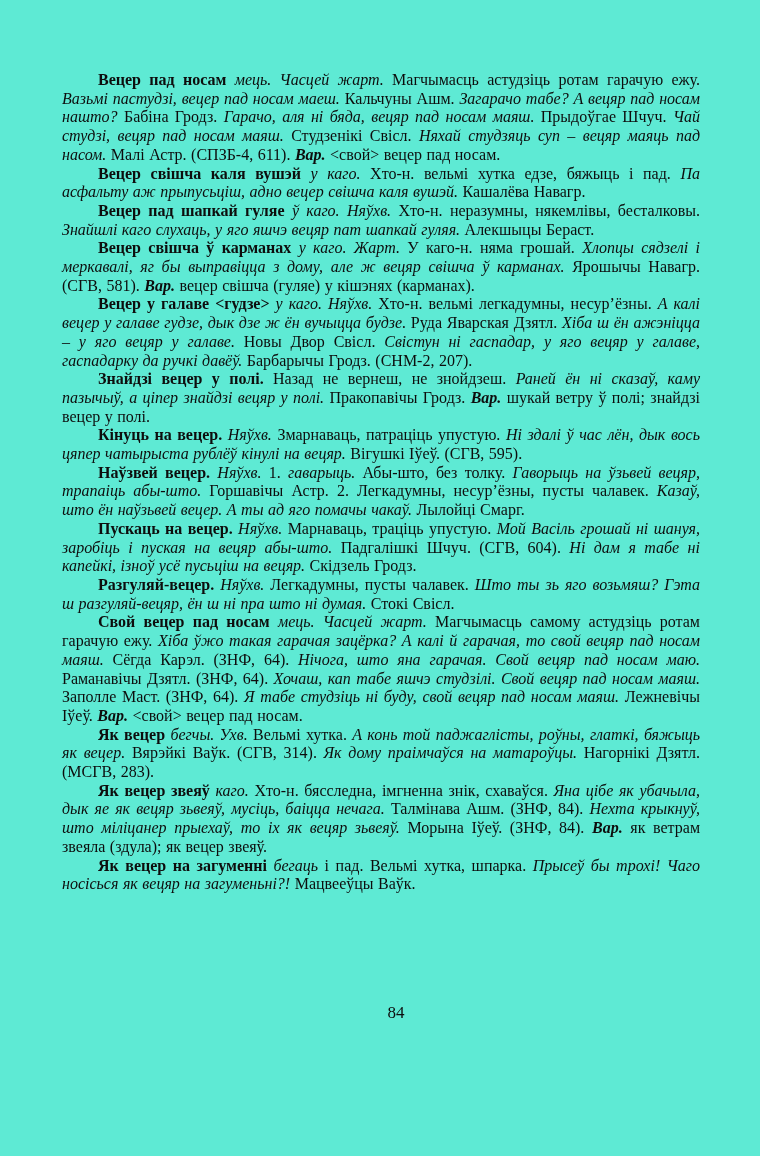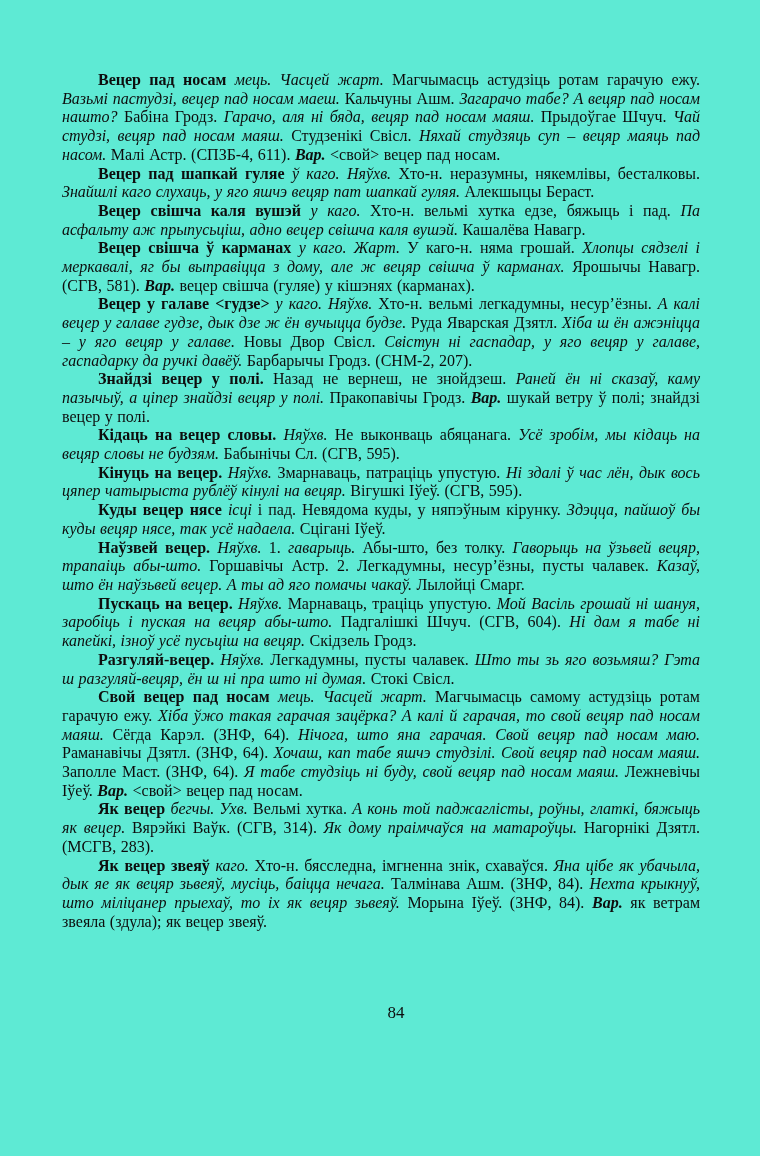--- a/index.html
+++ b/index.html
@@ -40,29 +40,28 @@
     font-size: 17px;
     line-height: 20px;
   }
 </style>
 </head>
 <body>
 
 <div class="page">
   <div class="content">
       <p class="para"><span class="run-b">Вецер пад носам </span><span class="run-i">мець. Часцей жарт. </span><span class="run-r">Магчымасць астудзіць ротам гарачую ежу. </span><span class="run-i">Вазьмі пастудзі, вецер пад носам маеш. </span><span class="run-r">Кальчуны Ашм. </span><span class="run-i">Загарачо табе? А вецяр пад носам нашто? </span><span class="run-r">Бабіна Гродз. </span><span class="run-i">Гарачо, аля ні бяда, вецяр пад носам маяш. </span><span class="run-r">Прыдоўгае Шчуч. </span><span class="run-i">Чай студзі, вецяр пад носам маяш. </span><span class="run-r">Студзенікі Свісл. </span><span class="run-i">Няхай студзяць суп – вецяр маяць пад насом. </span><span class="run-r">Малі Астр. (СПЗБ-4, 611). </span><span class="run-bi">Вар. </span><span class="run-r">&lt;свой&gt; вецер пад носам.</span></p>
+      <p class="para"><span class="run-b">Вецер свішча каля вушэй </span><span class="run-i">у каго. </span><span class="run-r">Хто-н. вельмі хутка едзе, бяжыць і пад. </span><span class="run-i">Па асфальту аж прыпусьціш, адно вецер свішча каля вушэй. </span><span class="run-r">Кашалёва Навагр.</span></p>
       <p class="para"><span class="run-b">Вецер пад шапкай гуляе </span><span class="run-i">ў каго. Няўхв. </span><span class="run-r">Хто-н. неразумны, някемлівы, бесталковы. </span><span class="run-i">Знайшлі каго слухаць, у яго яшчэ вецяр пат шапкай гуляя. </span><span class="run-r">Алекшыцы Бераст.</span></p>
-      <p class="para"><span class="run-b">Вецер свішча каля вушэй </span><span class="run-i">у каго. </span><span class="run-r">Хто-н. вельмі хутка едзе, бяжыць і пад. </span><span class="run-i">Па асфальту аж прыпусьціш, адно вецер свішча каля вушэй. </span><span class="run-r">Кашалёва Навагр.</span></p>
       <p class="para"><span class="run-b">Вецер свішча ў карманах </span><span class="run-i">у каго. Жарт. </span><span class="run-r">У каго-н. няма грошай. </span><span class="run-i">Хлопцы сядзелі і меркавалі, яг бы выправіцца з дому, але ж вецяр свішча ў карманах. </span><span class="run-r">Ярошычы Навагр. (СГВ, 581). </span><span class="run-bi">Вар. </span><span class="run-r">вецер свішча (гуляе) у кішэнях (карманах).</span></p>
       <p class="para"><span class="run-b">Вецер у галаве &lt;гудзе&gt; </span><span class="run-i">у каго. Няўхв. </span><span class="run-r">Хто-н. вельмі легкадумны, несур’ёзны. </span><span class="run-i">А калі вецер у галаве гудзе, дык дзе ж ён вучыцца будзе. </span><span class="run-r">Руда Яварская Дзятл. </span><span class="run-i">Хіба ш ён ажэніцца – у яго вецяр у галаве. </span><span class="run-r">Новы Двор Свісл. </span><span class="run-i">Свістун ні гаспадар, у яго вецяр у галаве, гаспадарку да ручкі давёў. </span><span class="run-r">Барбарычы Гродз. (СНМ-2, 207).</span></p>
       <p class="para"><span class="run-b">Знайдзі вецер у полі. </span><span class="run-r">Назад не вернеш, не знойдзеш. </span><span class="run-i">Раней ён ні сказаў, каму пазычыў, а ціпер знайдзі вецяр у полі. </span><span class="run-r">Пракопавічы Гродз. </span><span class="run-bi">Вар. </span><span class="run-r">шукай ветру ў полі; знайдзі вецер у полі.</span></p>
-      <p class="para"><span class="run-b">Кідаць на вецер словы. </span><span class="run-i">Няўхв. </span><span class="run-r">Не выконваць абяцанага. </span><span class="run-i">Усё зробім, мы кідаць на вецяр словы не будзям. </span><span class="run-r">Бабынічы Сл. (СГВ, 595).</span></p>
       <p class="para"><span class="run-b">Кінуць на вецер. </span><span class="run-i">Няўхв. </span><span class="run-r">Змарнаваць, патраціць упустую. </span><span class="run-i">Ні здалі ў час лён, дык вось цяпер чатырыста рублёў кінулі на вецяр. </span><span class="run-r">Вігушкі Іўеў. (СГВ, 595).</span></p>
-      <p class="para"><span class="run-b">Куды вецер нясе </span><span class="run-i">ісці </span><span class="run-r">і пад. Невядома куды, у няпэўным кірунку. </span><span class="run-i">Здэцца, пайшоў бы куды вецяр нясе, так усё надаела. </span><span class="run-r">Сцігані Іўеў.</span></p>
       <p class="para"><span class="run-b">Наўзвей вецер. </span><span class="run-i">Няўхв. </span><span class="run-r">1. </span><span class="run-i">гаварыць. </span><span class="run-r">Абы-што, без толку. </span><span class="run-i">Гаворыць на ўзьвей вецяр, трапаіць абы-што. </span><span class="run-r">Горшавічы Астр. 2. Легкадумны, несур’ёзны, пусты чалавек. </span><span class="run-i">Казаў, што ён наўзьвей вецер. А ты ад яго помачы чакаў. </span><span class="run-r">Лылойці Смарг.</span></p>
       <p class="para"><span class="run-b">Пускаць на вецер. </span><span class="run-i">Няўхв. </span><span class="run-r">Марнаваць, траціць упустую. </span><span class="run-i">Мой Васіль грошай ні шануя, заробіць і пуская на вецяр абы-што. </span><span class="run-r">Падгалішкі Шчуч. (СГВ, 604). </span><span class="run-i">Ні дам я табе ні капейкі, ізноў усё пусьціш на вецяр. </span><span class="run-r">Скідзель Гродз.</span></p>
       <p class="para"><span class="run-b">Разгуляй-вецер. </span><span class="run-i">Няўхв. </span><span class="run-r">Легкадумны, пусты чалавек. </span><span class="run-i">Што ты зь яго возьмяш? Гэта ш разгуляй-вецяр, ён ш ні пра што ні думая. </span><span class="run-r">Стокі Свісл.</span></p>
       <p class="para"><span class="run-b">Свой вецер пад носам </span><span class="run-i">мець. Часцей жарт. </span><span class="run-r">Магчымасць самому астудзіць ротам гарачую ежу. </span><span class="run-i">Хіба ўжо такая гарачая зацёрка? А калі й гарачая, то свой вецяр пад носам маяш. </span><span class="run-r">Сёгда Карэл. (ЗНФ, 64). </span><span class="run-i">Нічога, што яна гарачая. Свой вецяр пад носам маю. </span><span class="run-r">Раманавічы Дзятл. (ЗНФ, 64). </span><span class="run-i">Хочаш, кап табе яшчэ студзілі. Свой вецяр пад носам маяш. </span><span class="run-r">Заполле Маст. (ЗНФ, 64). </span><span class="run-i">Я табе студзіць ні буду, свой вецяр пад носам маяш. </span><span class="run-r">Лежневічы Іўеў. </span><span class="run-bi">Вар. </span><span class="run-r">&lt;свой&gt; вецер пад носам.</span></p>
       <p class="para"><span class="run-b">Як вецер </span><span class="run-i">бегчы. Ухв. </span><span class="run-r">Вельмі хутка. </span><span class="run-i">А конь той паджаглісты, роўны, глаткі, бяжыць як вецер. </span><span class="run-r">Вярэйкі Ваўк. (СГВ, 314). </span><span class="run-i">Як дому праімчаўся на матароўцы. </span><span class="run-r">Нагорнікі Дзятл. (МСГВ, 283).</span></p>
       <p class="para"><span class="run-b">Як вецер звеяў </span><span class="run-i">каго. </span><span class="run-r">Хто-н. бясследна, імгненна знік, схаваўся. </span><span class="run-i">Яна цібе як убачыла, дык яе як вецяр зьвеяў, мусіць, баіцца нечага. </span><span class="run-r">Талмінава Ашм. (ЗНФ, 84). </span><span class="run-i">Нехта крыкнуў, што міліцанер прыехаў, то іх як вецяр зьвеяў. </span><span class="run-r">Морына Іўеў. (ЗНФ, 84). </span><span class="run-bi">Вар. </span><span class="run-r">як ветрам звеяла (здула); як вецер звеяў.</span></p>
+      <p class="para"><span class="run-b">Як вецер на загуменні </span><span class="run-i">бегаць </span><span class="run-r">і пад. Вельмі хутка, шпарка. </span><span class="run-i">Прысеў бы трохі! Чаго носісься як вецяр на загуменьні?! </span><span class="run-r">Мацвееўцы Ваўк.</span></p>
     </div>
   <div class="pagenum">84</div>
 </div>
 
 </body></html>

